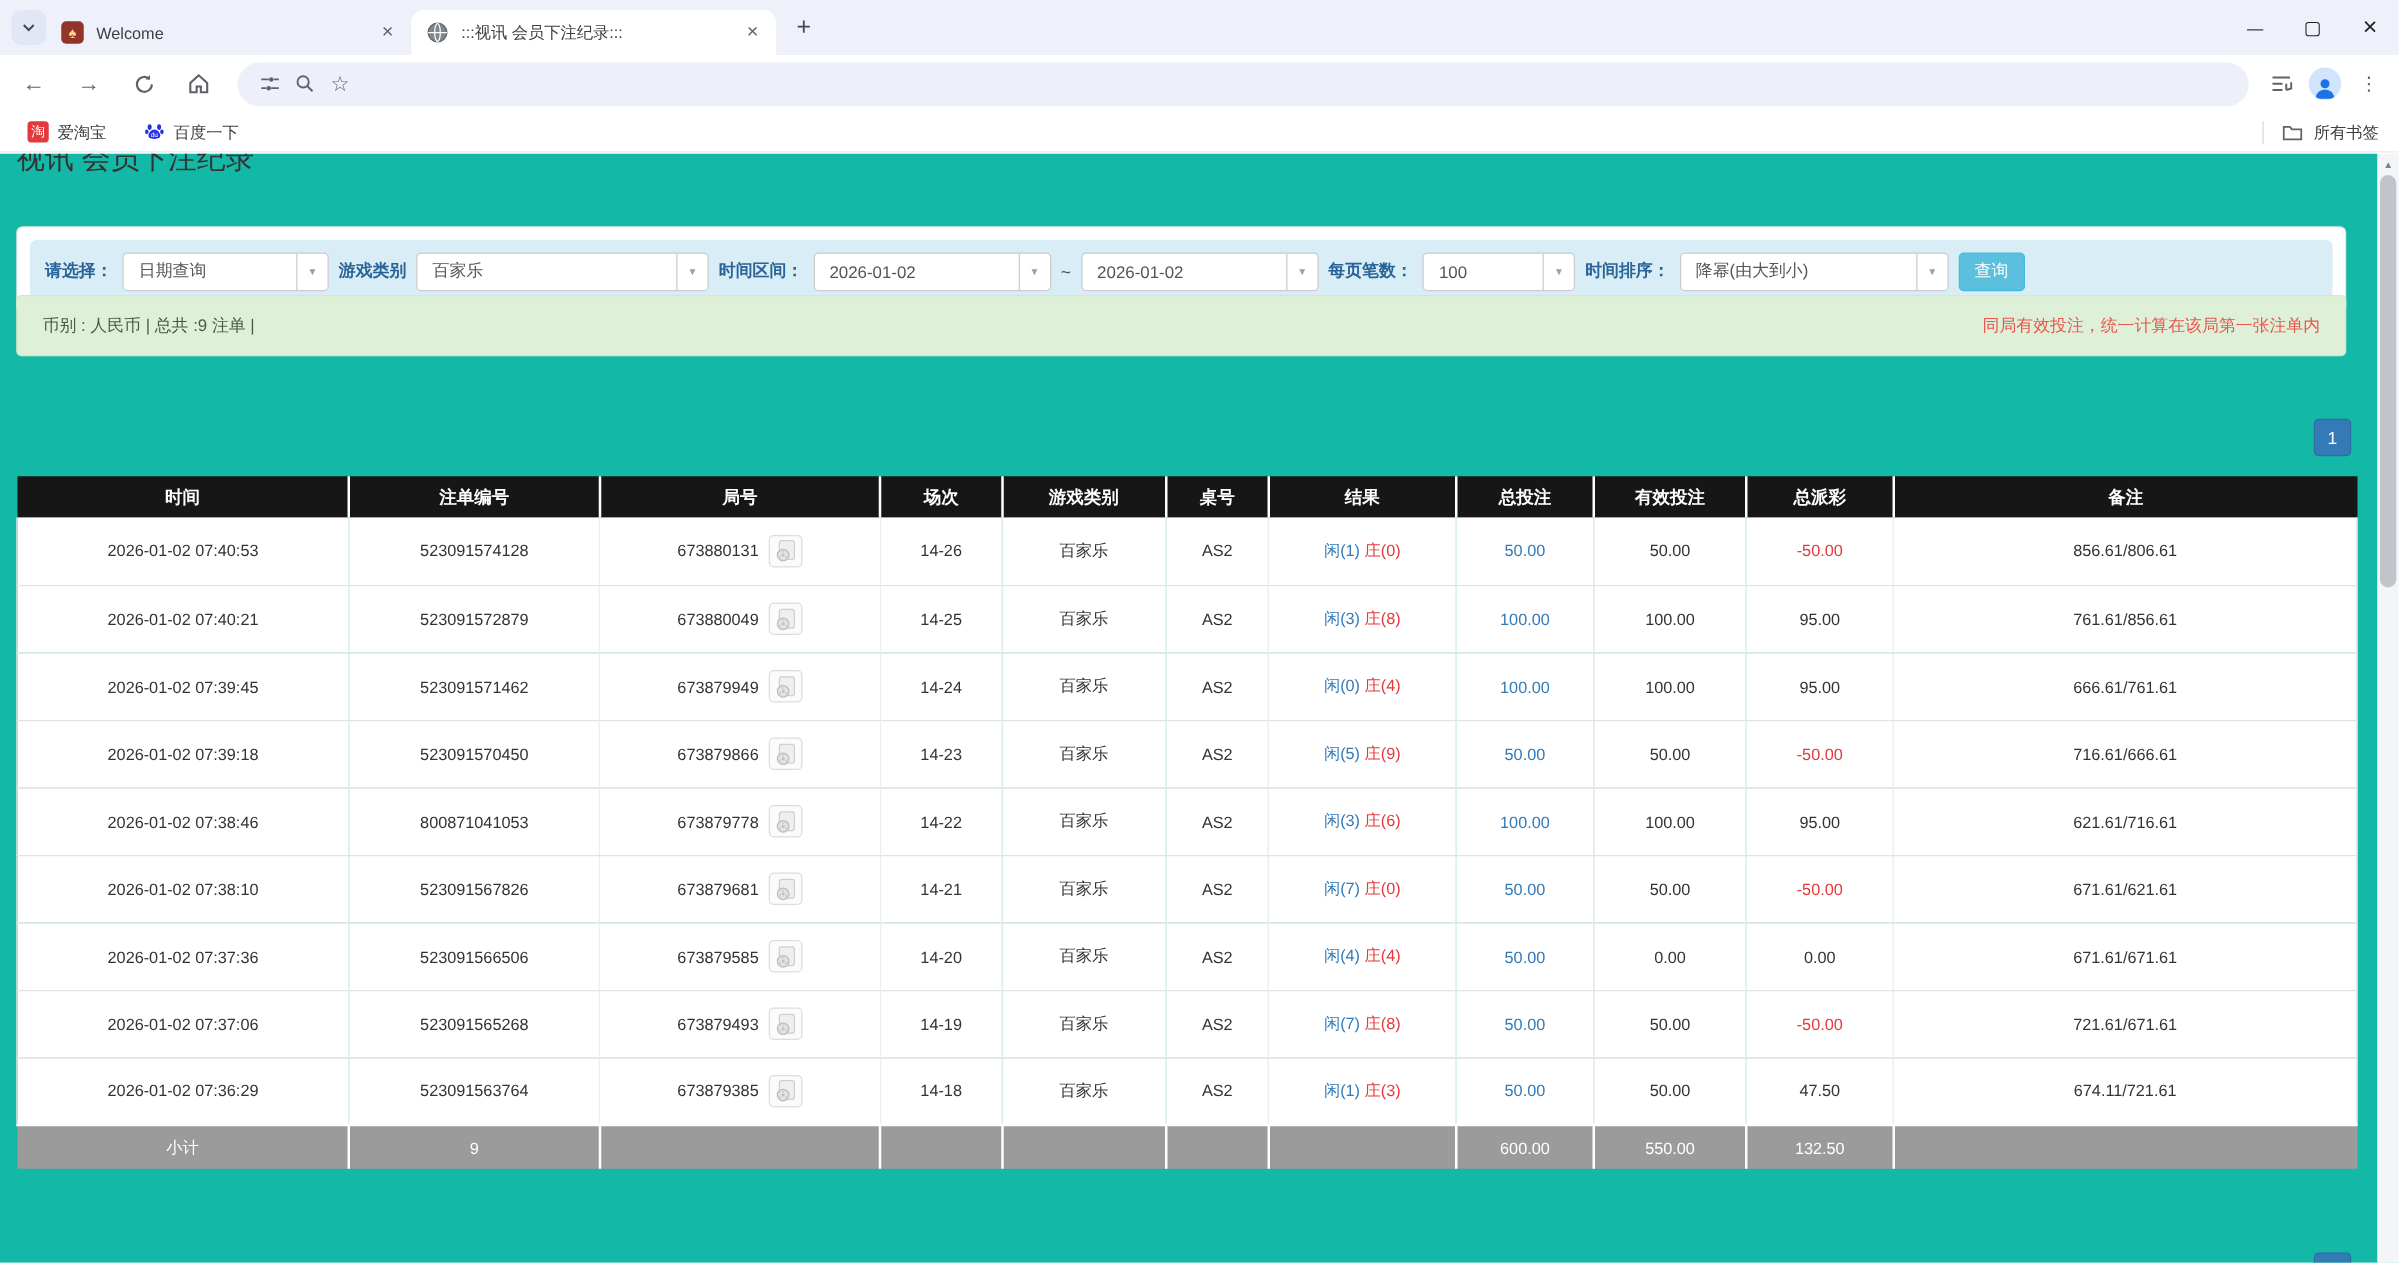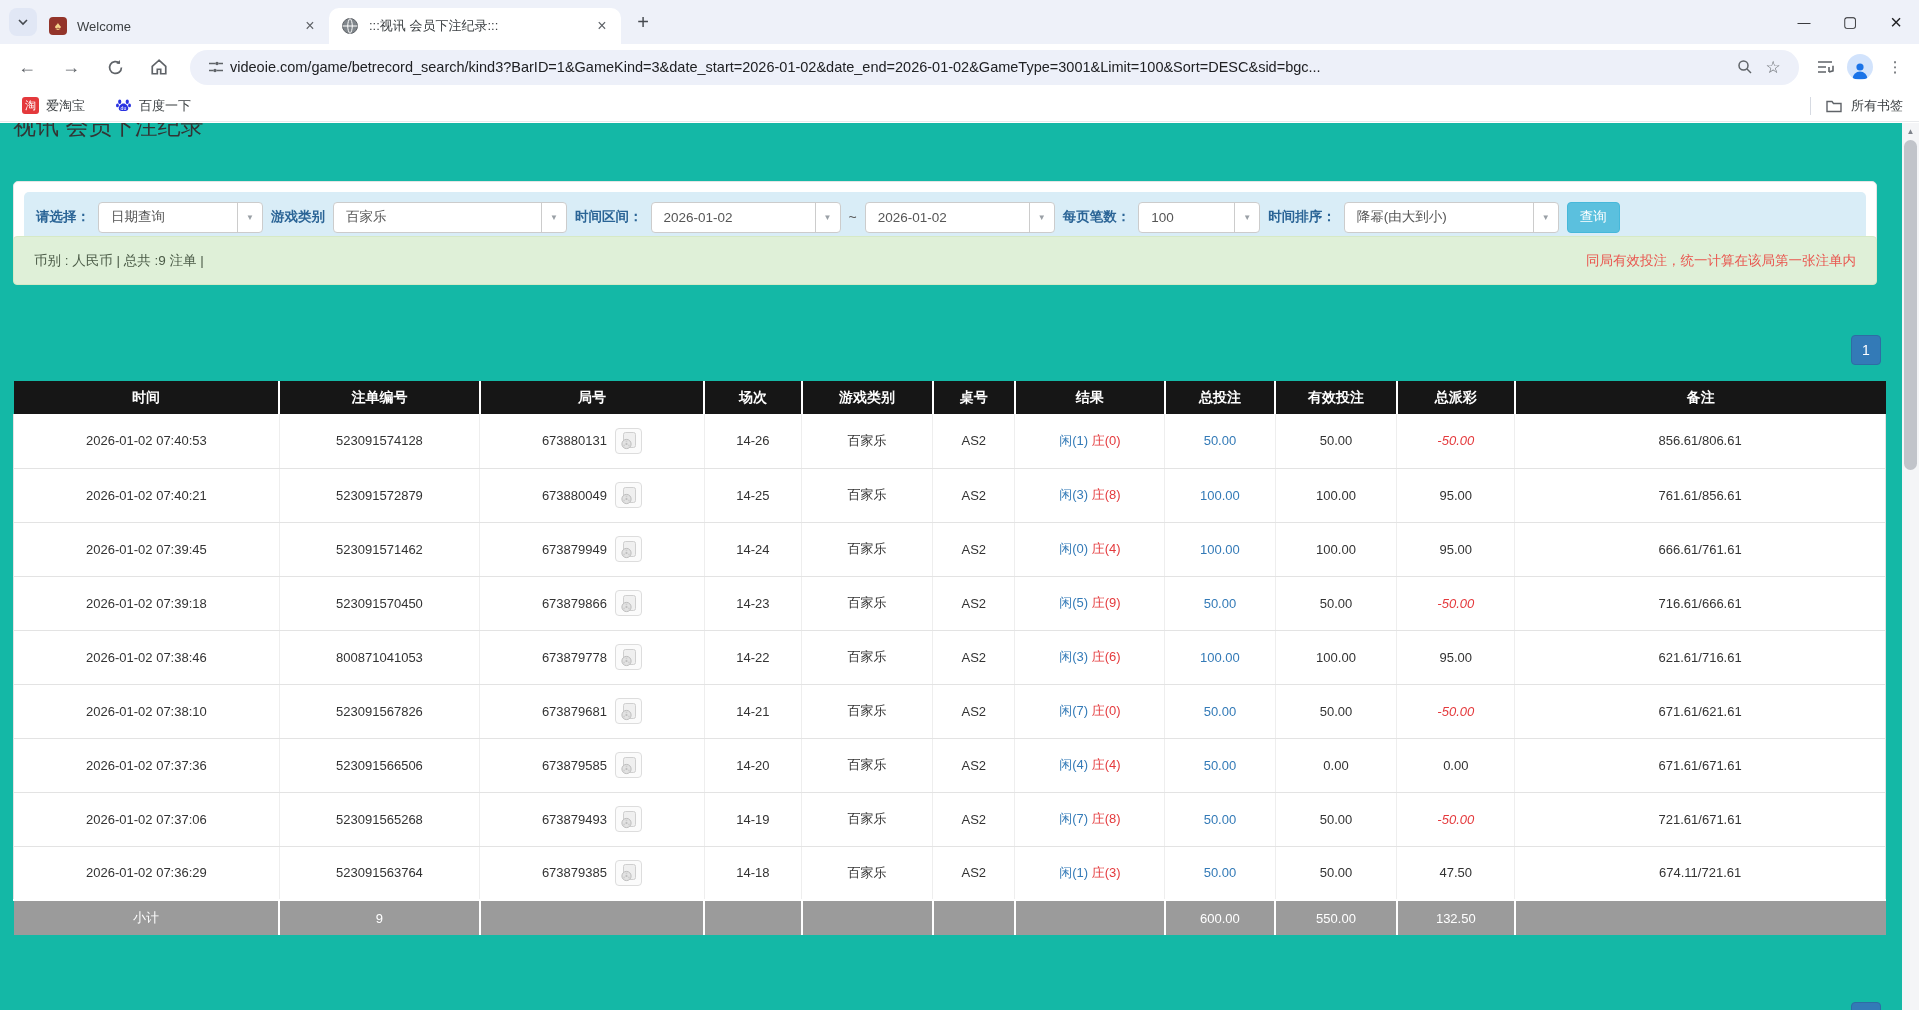--- a/index.html
+++ b/index.html
@@ -90,21 +90,21 @@
   .bet-table { position:absolute; top:258px; left:13px; right:16px; }
   table { width:100%; border-collapse:collapse; table-layout:fixed; }
   thead th { background:#161616; color:#fff; font-size:14px; font-weight:bold; height:33px;
     border-right:2px solid #fff; }
   thead th:last-child { border-right:none; }
   tbody td { height:54px; text-align:center; font-size:13px; color:#333;
     border-bottom:1px solid #e3e3e3; border-right:1px solid #eee; background:#fff; }
   tbody td:first-child { border-left:1px solid #e3e3e3; }
   tbody td:last-child { border-right:1px solid #e3e3e3; }
   .c-total { color:#337ab7; }
-  .neg { color:#e4393c;font-style:italic; }
+  .neg { color:#e4393c; }
   .res-p { color:#337ab7; }
   .res-b { color:#e4393c; }
   .round-cell { display:flex; align-items:center; justify-content:center; gap:8px; }
   .film-btn { width:27px; height:26px; background:#fbfbfb; border:1px solid #ddd;
     border-radius:4px; display:flex; align-items:center; justify-content:center; cursor:pointer; }
   tfoot td { height:35px; background:#9b9b9b; color:#fff; font-size:13px; text-align:center;
     border-right:2px solid #fff; border-top:2px solid #fff; }
   tfoot td:last-child { border-right:none; }
 
   
@@ -164,21 +164,20 @@
         </svg>
     </span>
     <div class="omnibox">
       <span class="omni-icon">
         <svg width="16" height="16" viewBox="0 0 16 16" stroke="#5f6368" stroke-width="1.5" fill="none">
             <path d="M1 4.5h6M11 4.5h4M1 11.5h4M9 11.5h6"></path>
             <circle cx="9" cy="4.5" r="1.8" fill="#5f6368" stroke="none"></circle>
             <circle cx="7" cy="11.5" r="1.8" fill="#5f6368" stroke="none"></circle>
           </svg>
       </span>
-      <span class="omni-url">videoie.com/game/betrecord_search/kind3?BarID=1&amp;GameKind=3&amp;date_start=2026-01-02&amp;date_end=2026-01-02&amp;GameType=3001&amp;Limit=100&amp;Sort=DESC&amp;sid=bgc...</span>
       <span class="omni-icon">
         <svg width="16" height="16" viewBox="0 0 16 16">
             <circle cx="6.5" cy="6.5" r="4.5" fill="none" stroke="#5f6368" stroke-width="1.5"></circle>
             <path d="M10 10l4 4" stroke="#5f6368" stroke-width="1.5"></path>
           </svg>
       </span>
       <span class="omni-icon" style="font-size:17px;">☆</span>
     </div>
     <div class="right-icons">
       <span class="omni-icon">

